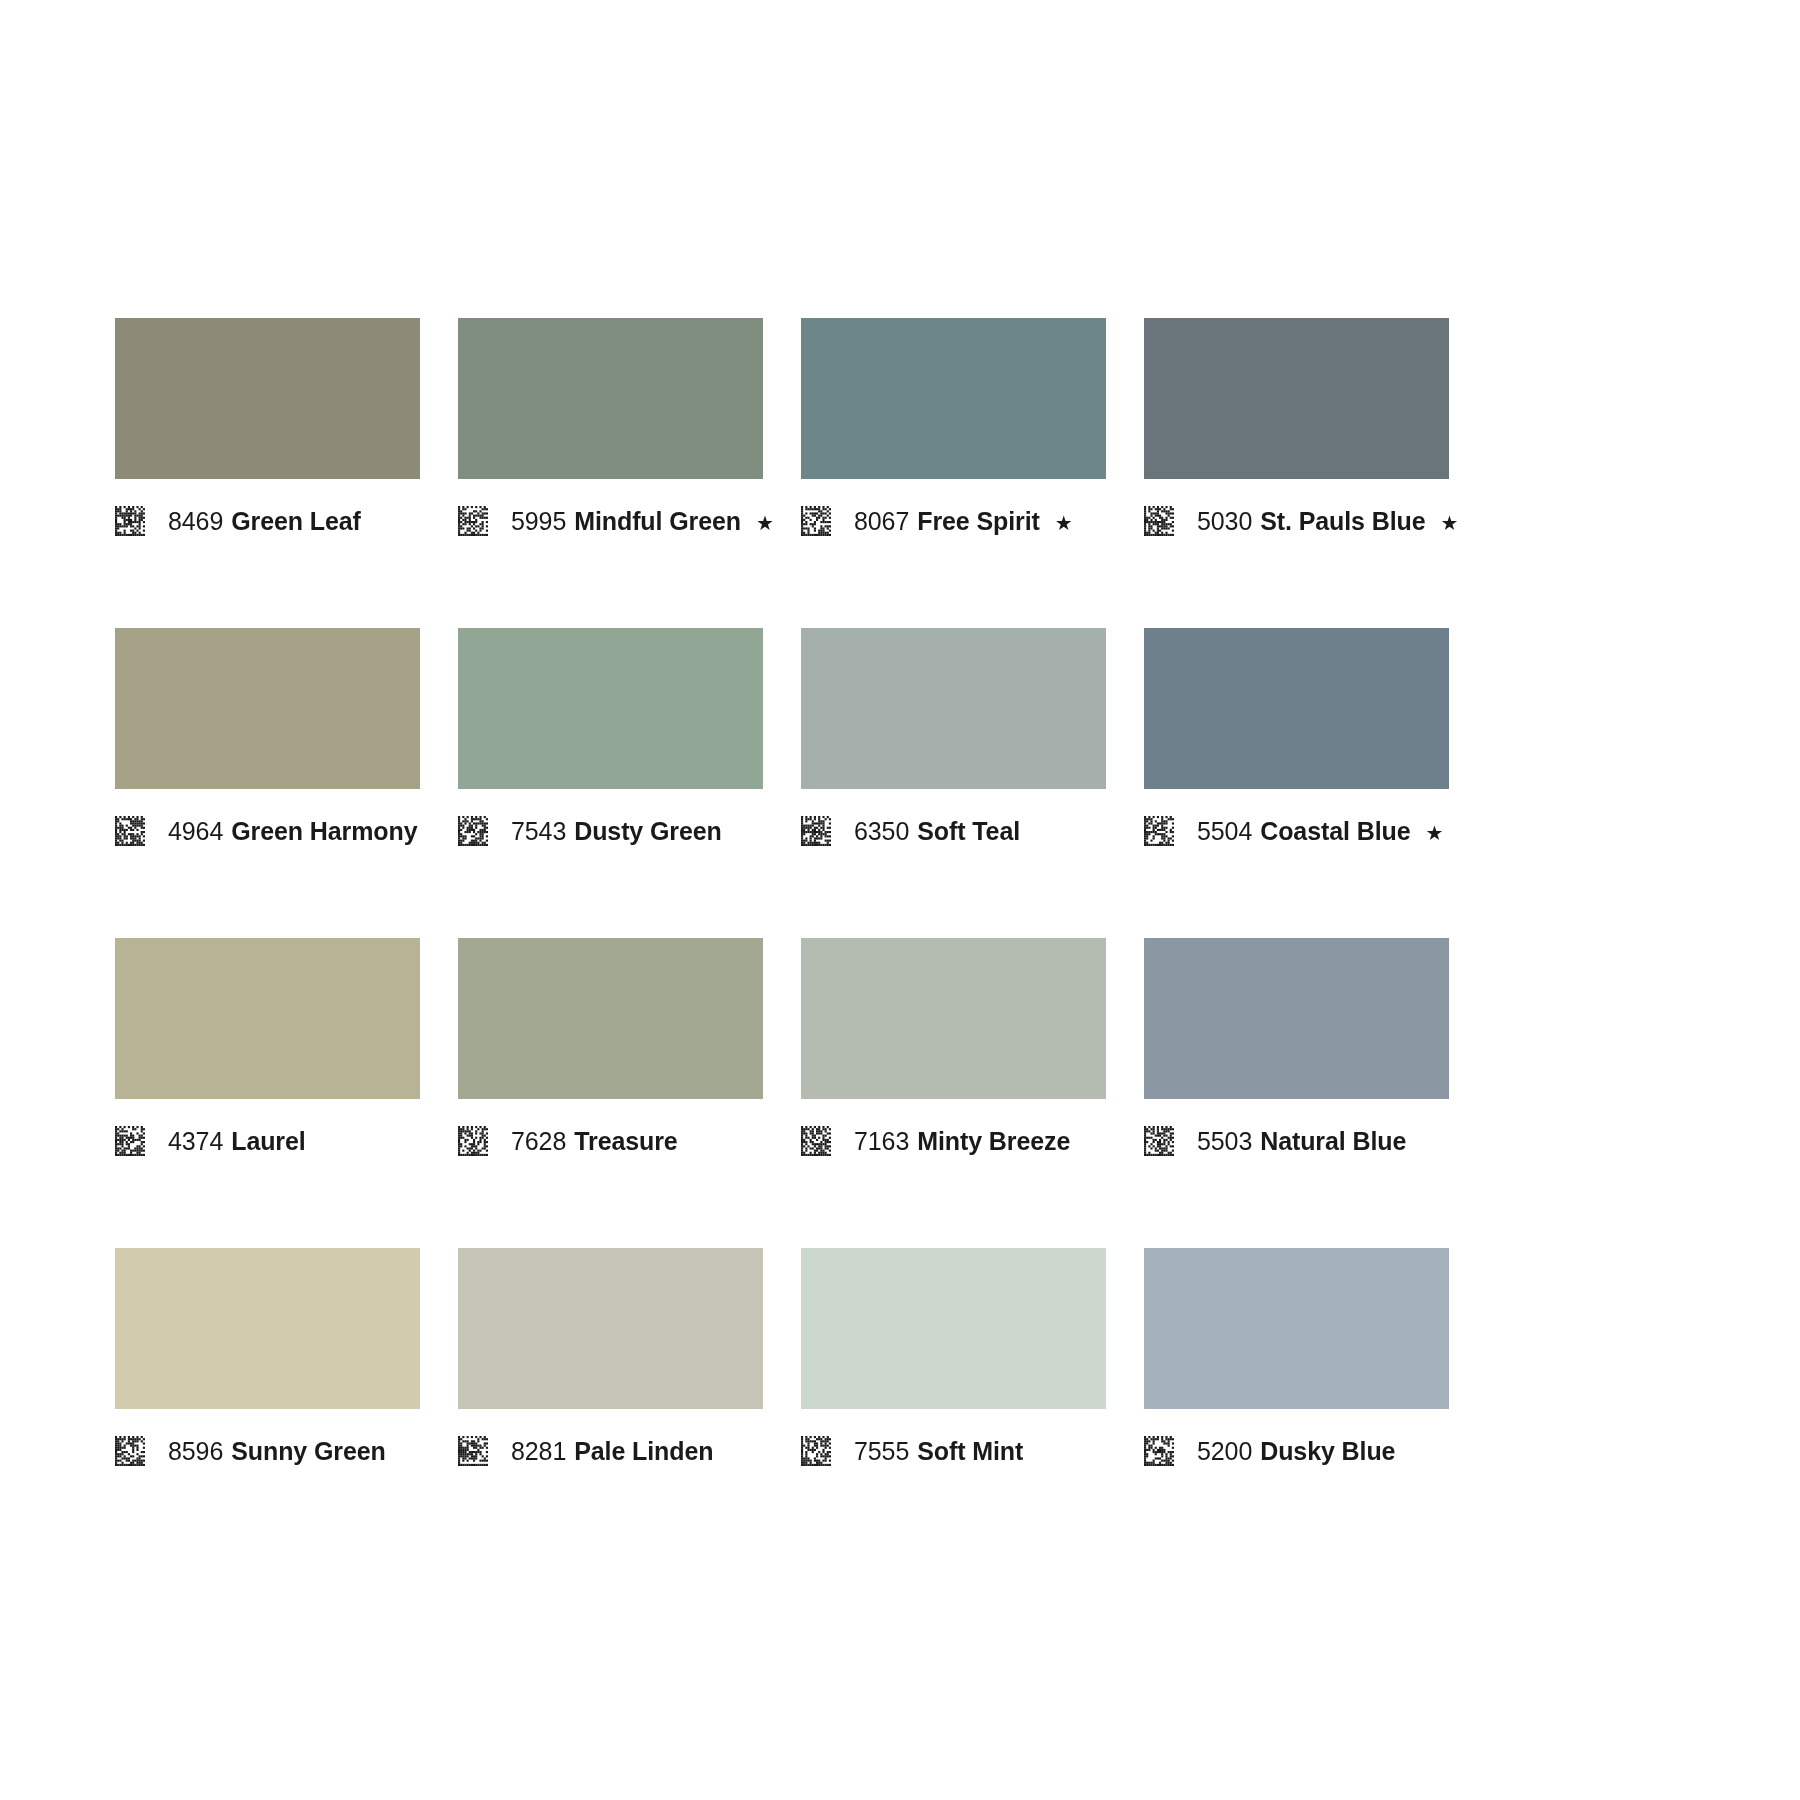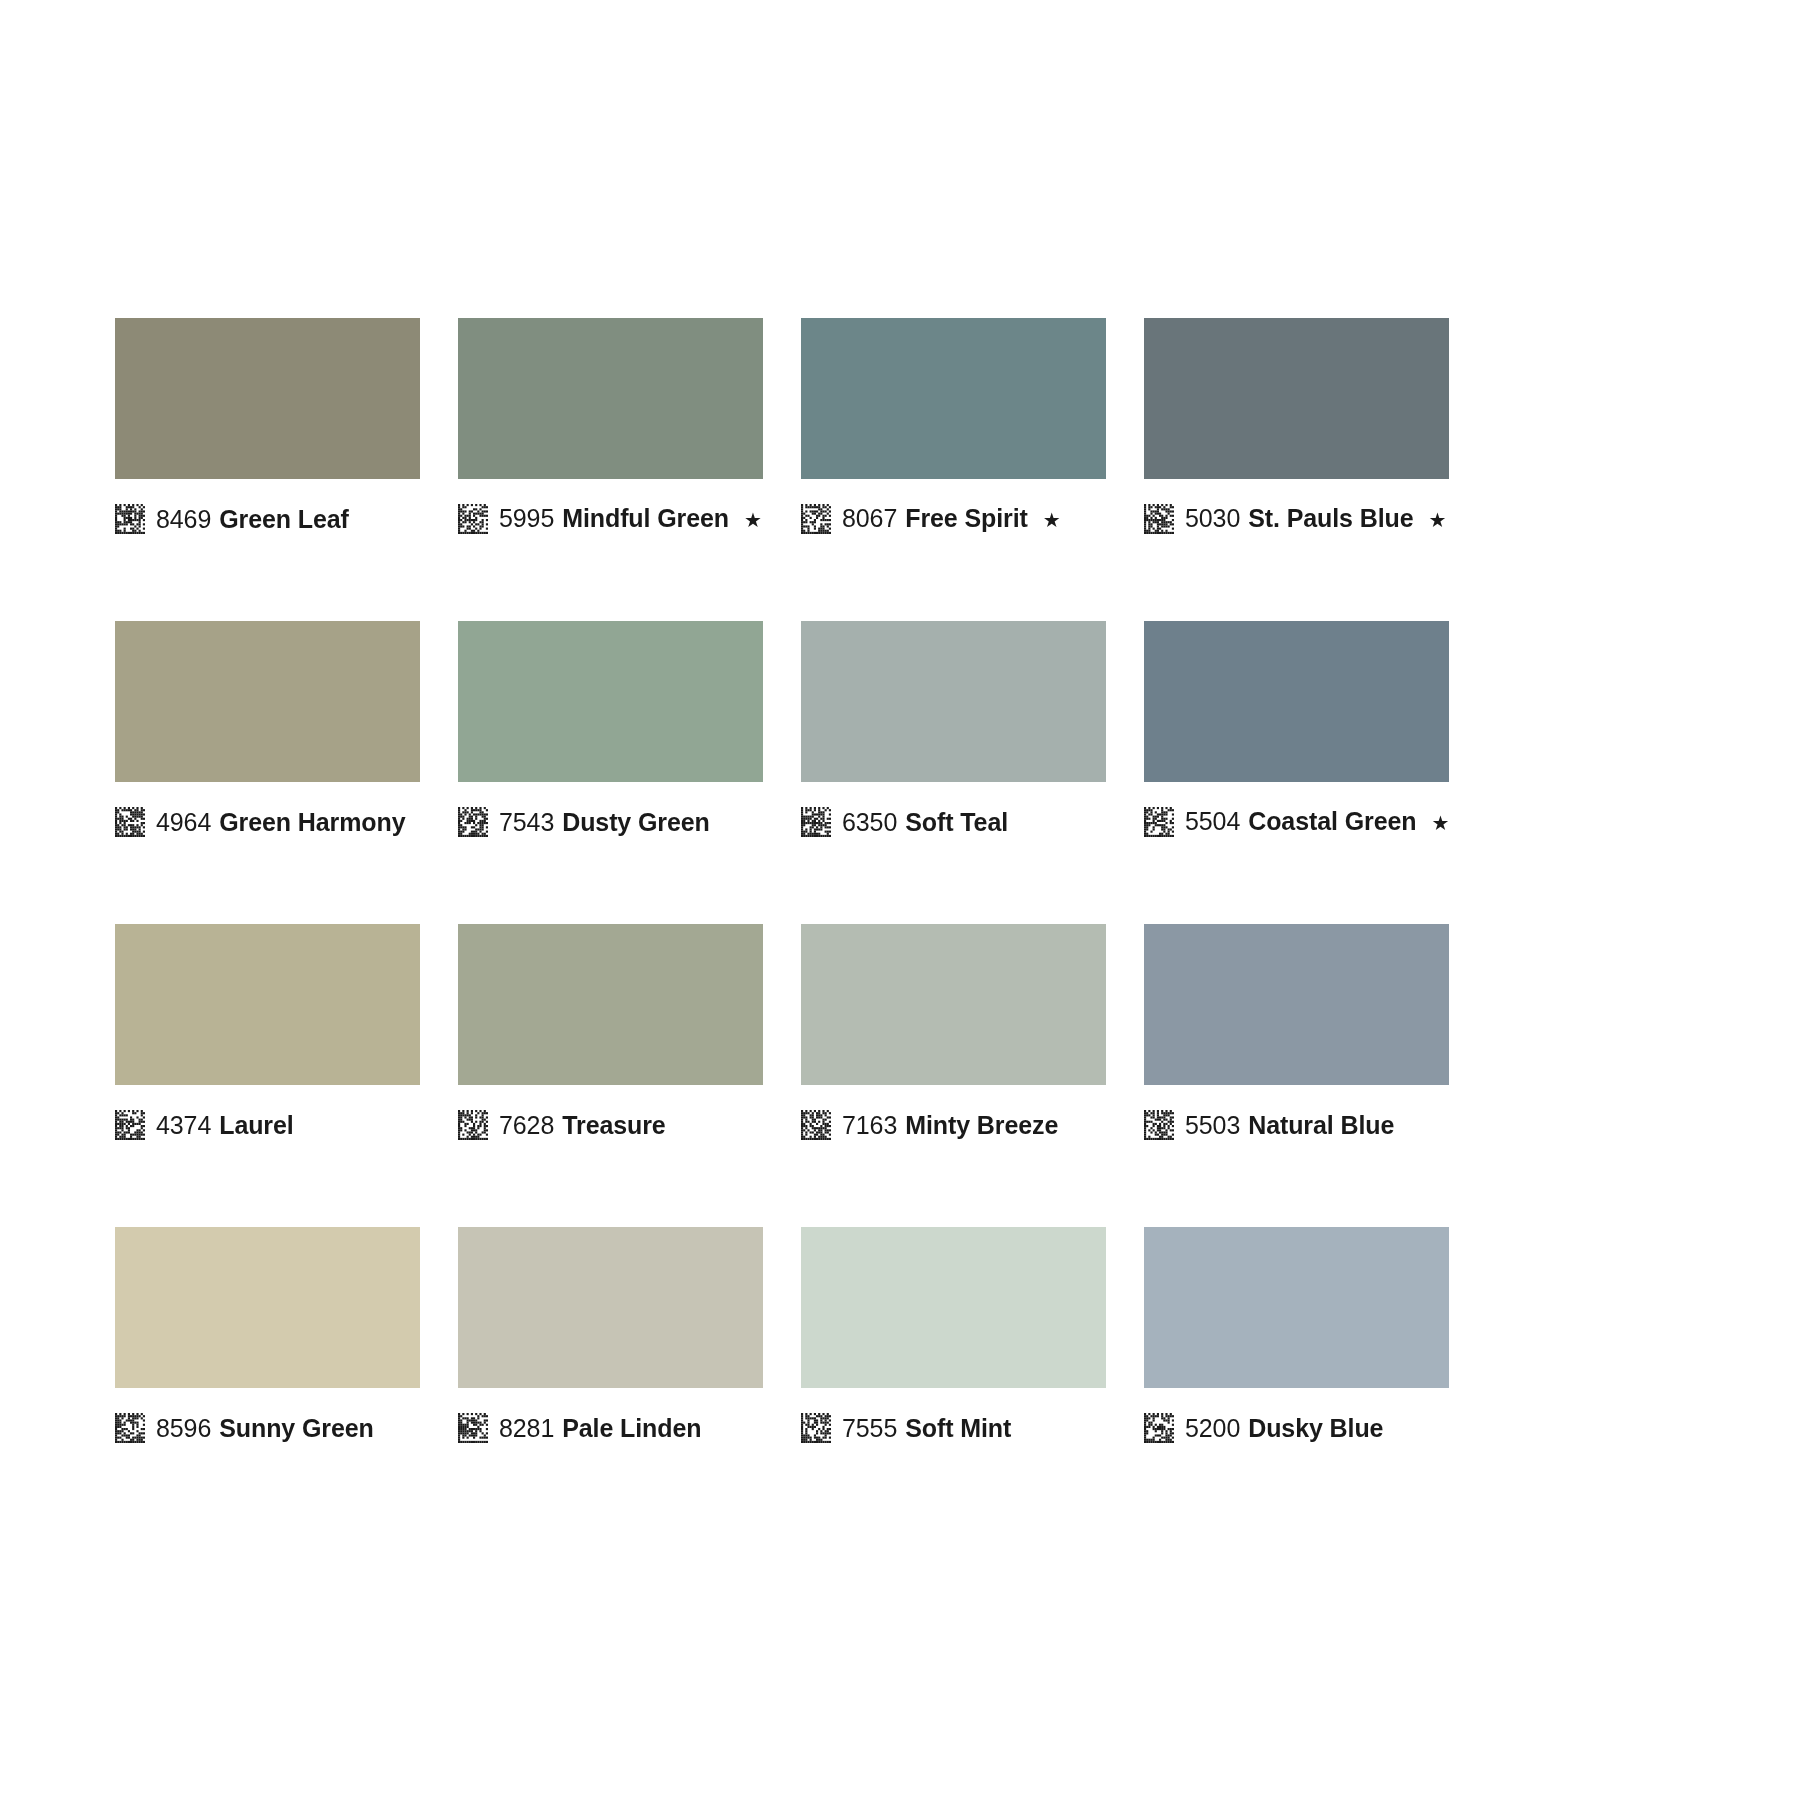--- a/index.html
+++ b/index.html
@@ -42,25 +42,24 @@
   }
 
   .swatch-chip {
     width: 305px;
     height: 161px;
     display: block;
     background: #cccccc;
   }
 
   .swatch-label {
-    margin-top: 20px;
+    margin-top: 27px;
     height: 40px;
     display: flex;
-    align-items: center;
-    gap: 11px;
+    gap: 23px;
     white-space: nowrap;
   }
 
   .code-mark {
     width: 30px;
     height: 30px;
     flex: 0 0 30px;
     display: block;
   }
 
@@ -1092,21 +1091,21 @@
               <rect x="10.71" y="27.86" width="2.14" height="2.14" fill="#1a1a1a"></rect>
               <rect x="12.86" y="27.86" width="2.14" height="2.14" fill="#1a1a1a"></rect>
               <rect x="15.00" y="27.86" width="2.14" height="2.14" fill="#1a1a1a"></rect>
               <rect x="17.14" y="27.86" width="2.14" height="2.14" fill="#1a1a1a"></rect>
               <rect x="19.29" y="27.86" width="2.14" height="2.14" fill="#1a1a1a"></rect>
               <rect x="21.43" y="27.86" width="2.14" height="2.14" fill="#1a1a1a"></rect>
               <rect x="23.57" y="27.86" width="2.14" height="2.14" fill="#1a1a1a"></rect>
               <rect x="25.71" y="27.86" width="2.14" height="2.14" fill="#1a1a1a"></rect>
               <rect x="27.86" y="27.86" width="2.14" height="2.14" fill="#1a1a1a"></rect>
             </svg></span>
-          <span class="swatch-text"><span class="swatch-number">5504</span><span class="swatch-name">Coastal Green</span><span class="star-mark">★</span></span>
+          <span class="swatch-text"><span class="swatch-number">5504</span><span class="swatch-name">Coastal Blue</span><span class="star-mark">★</span></span>
         </div>
       </div>
       <div class="swatch-cell">
         <div class="swatch-chip" style="background: rgb(184, 179, 149);"></div>
         <div class="swatch-label">
           <span class="code-mark"><svg width="30" height="30" viewBox="0 0 30 30" xmlns="http://www.w3.org/2000/svg">
               <rect x="0" y="0" width="30" height="30" fill="#ffffff"></rect>
               <rect x="0.00" y="0.00" width="2.14" height="2.14" fill="#1a1a1a"></rect>
               <rect x="4.29" y="0.00" width="2.14" height="2.14" fill="#1a1a1a"></rect>
               <rect x="8.57" y="0.00" width="2.14" height="2.14" fill="#1a1a1a"></rect>

